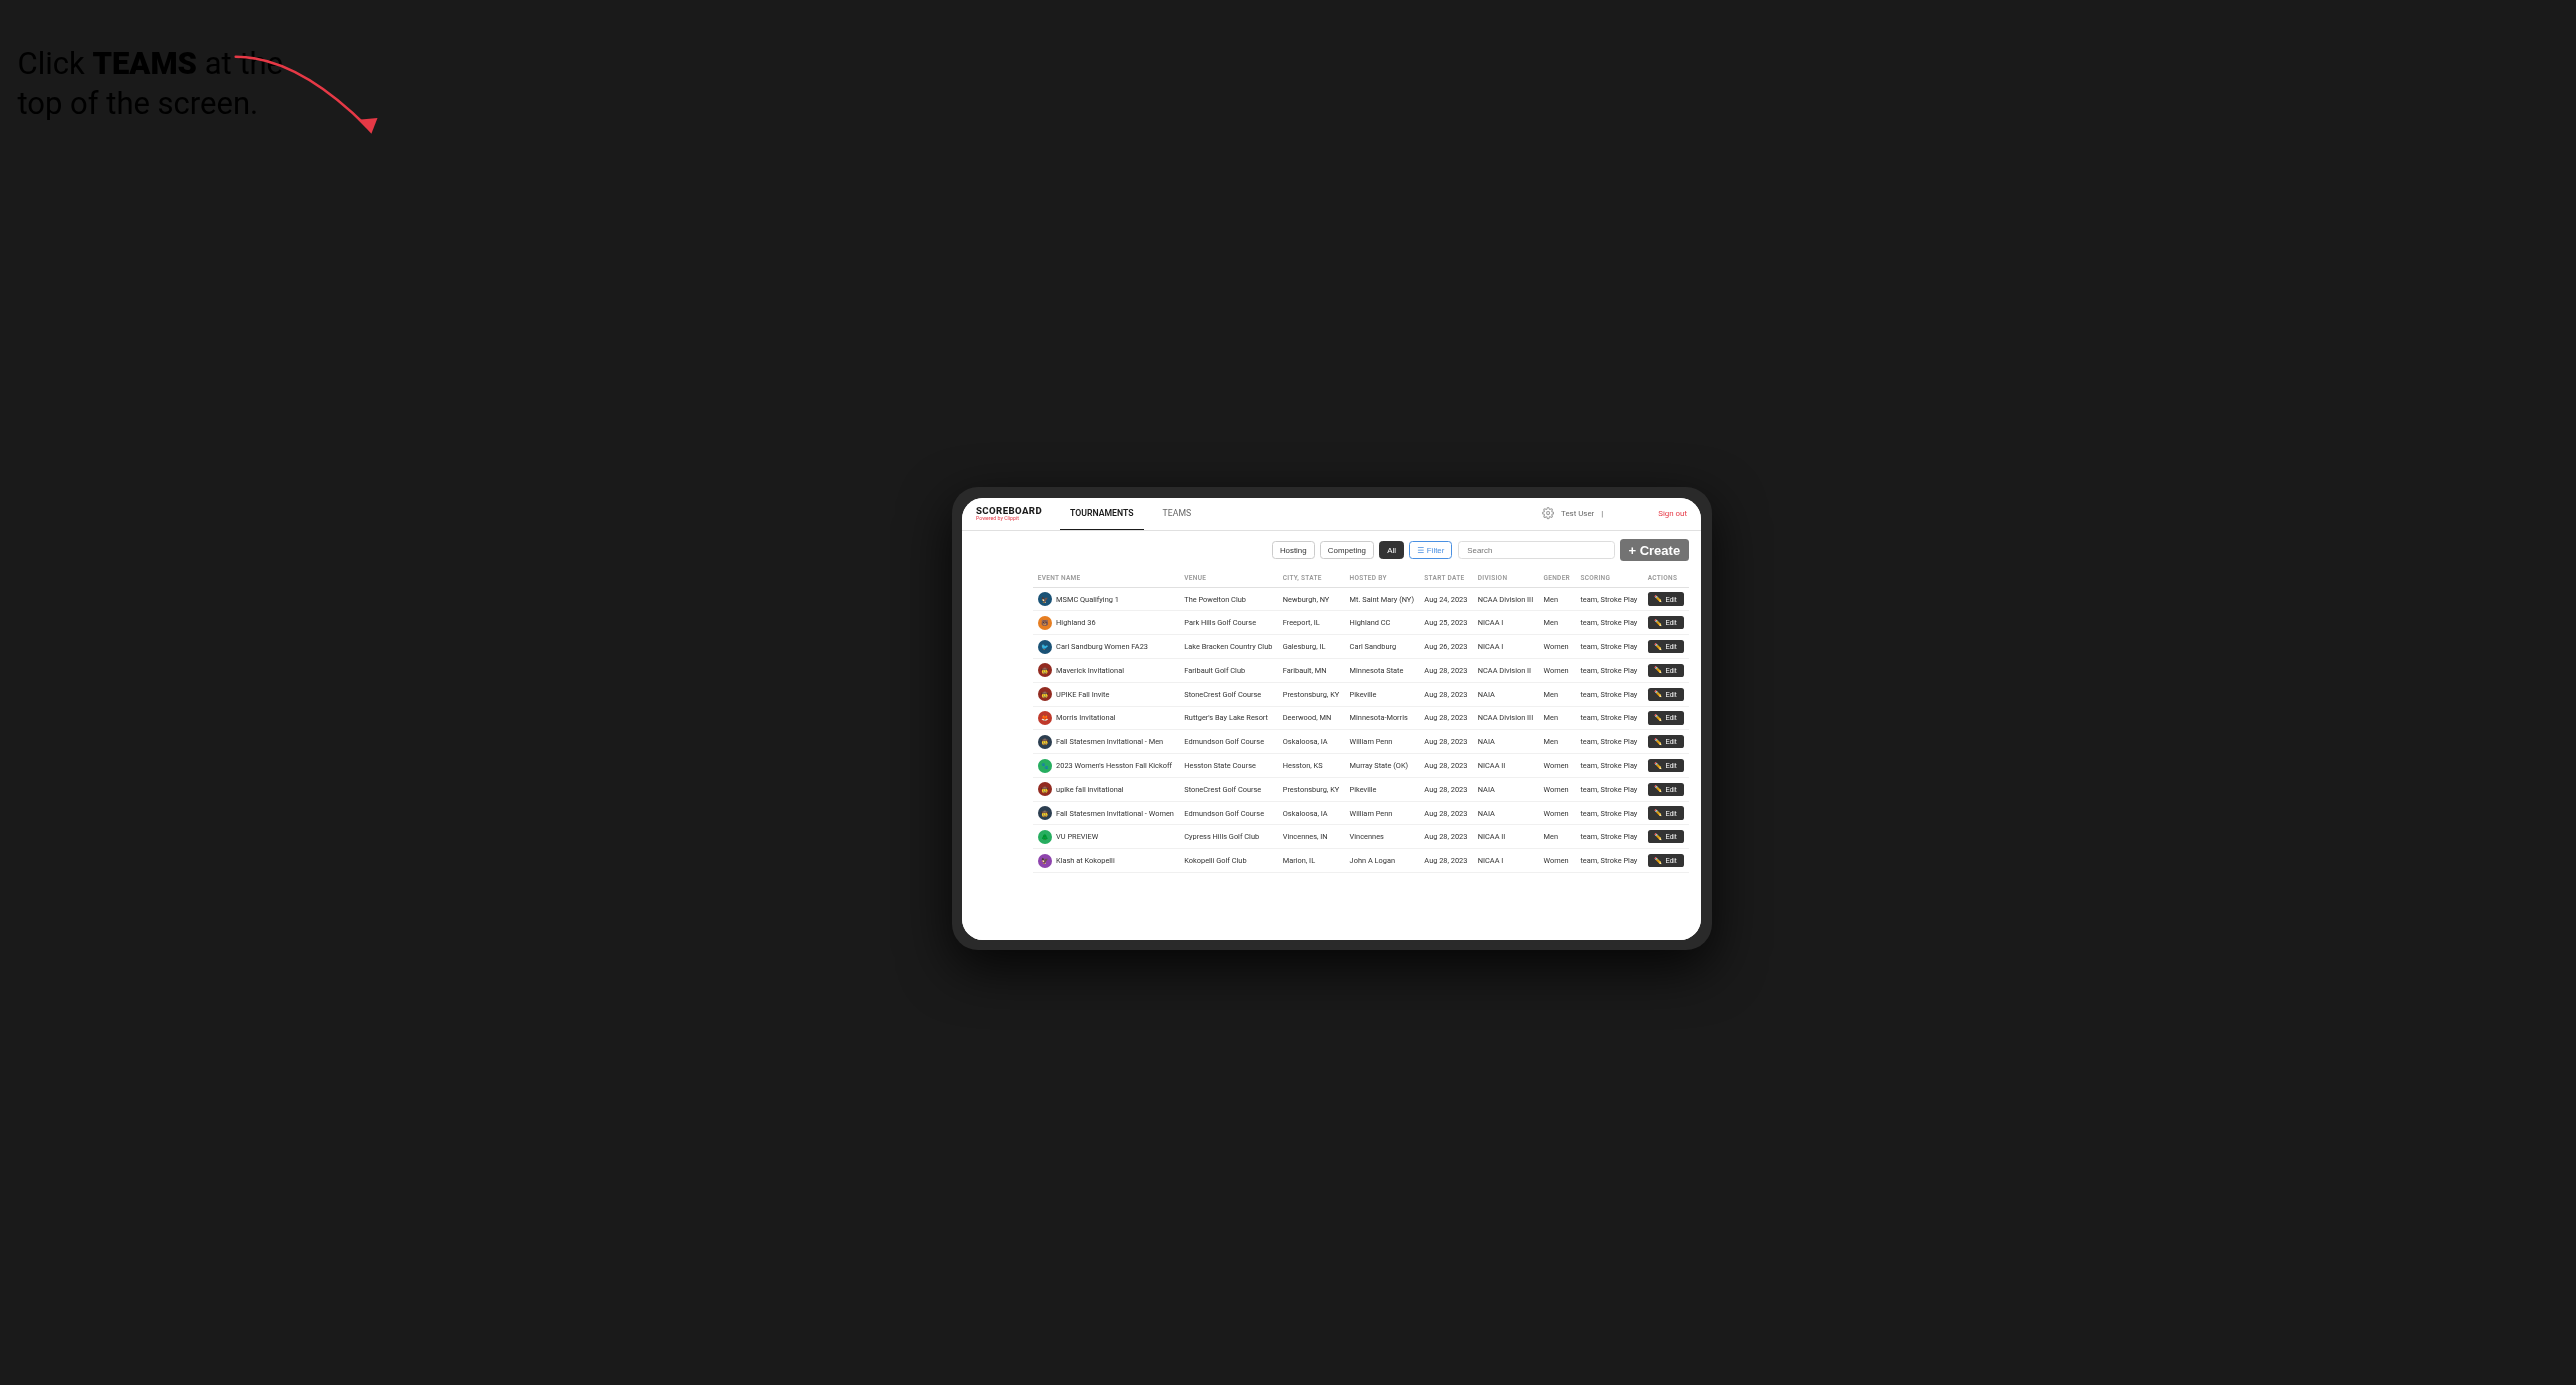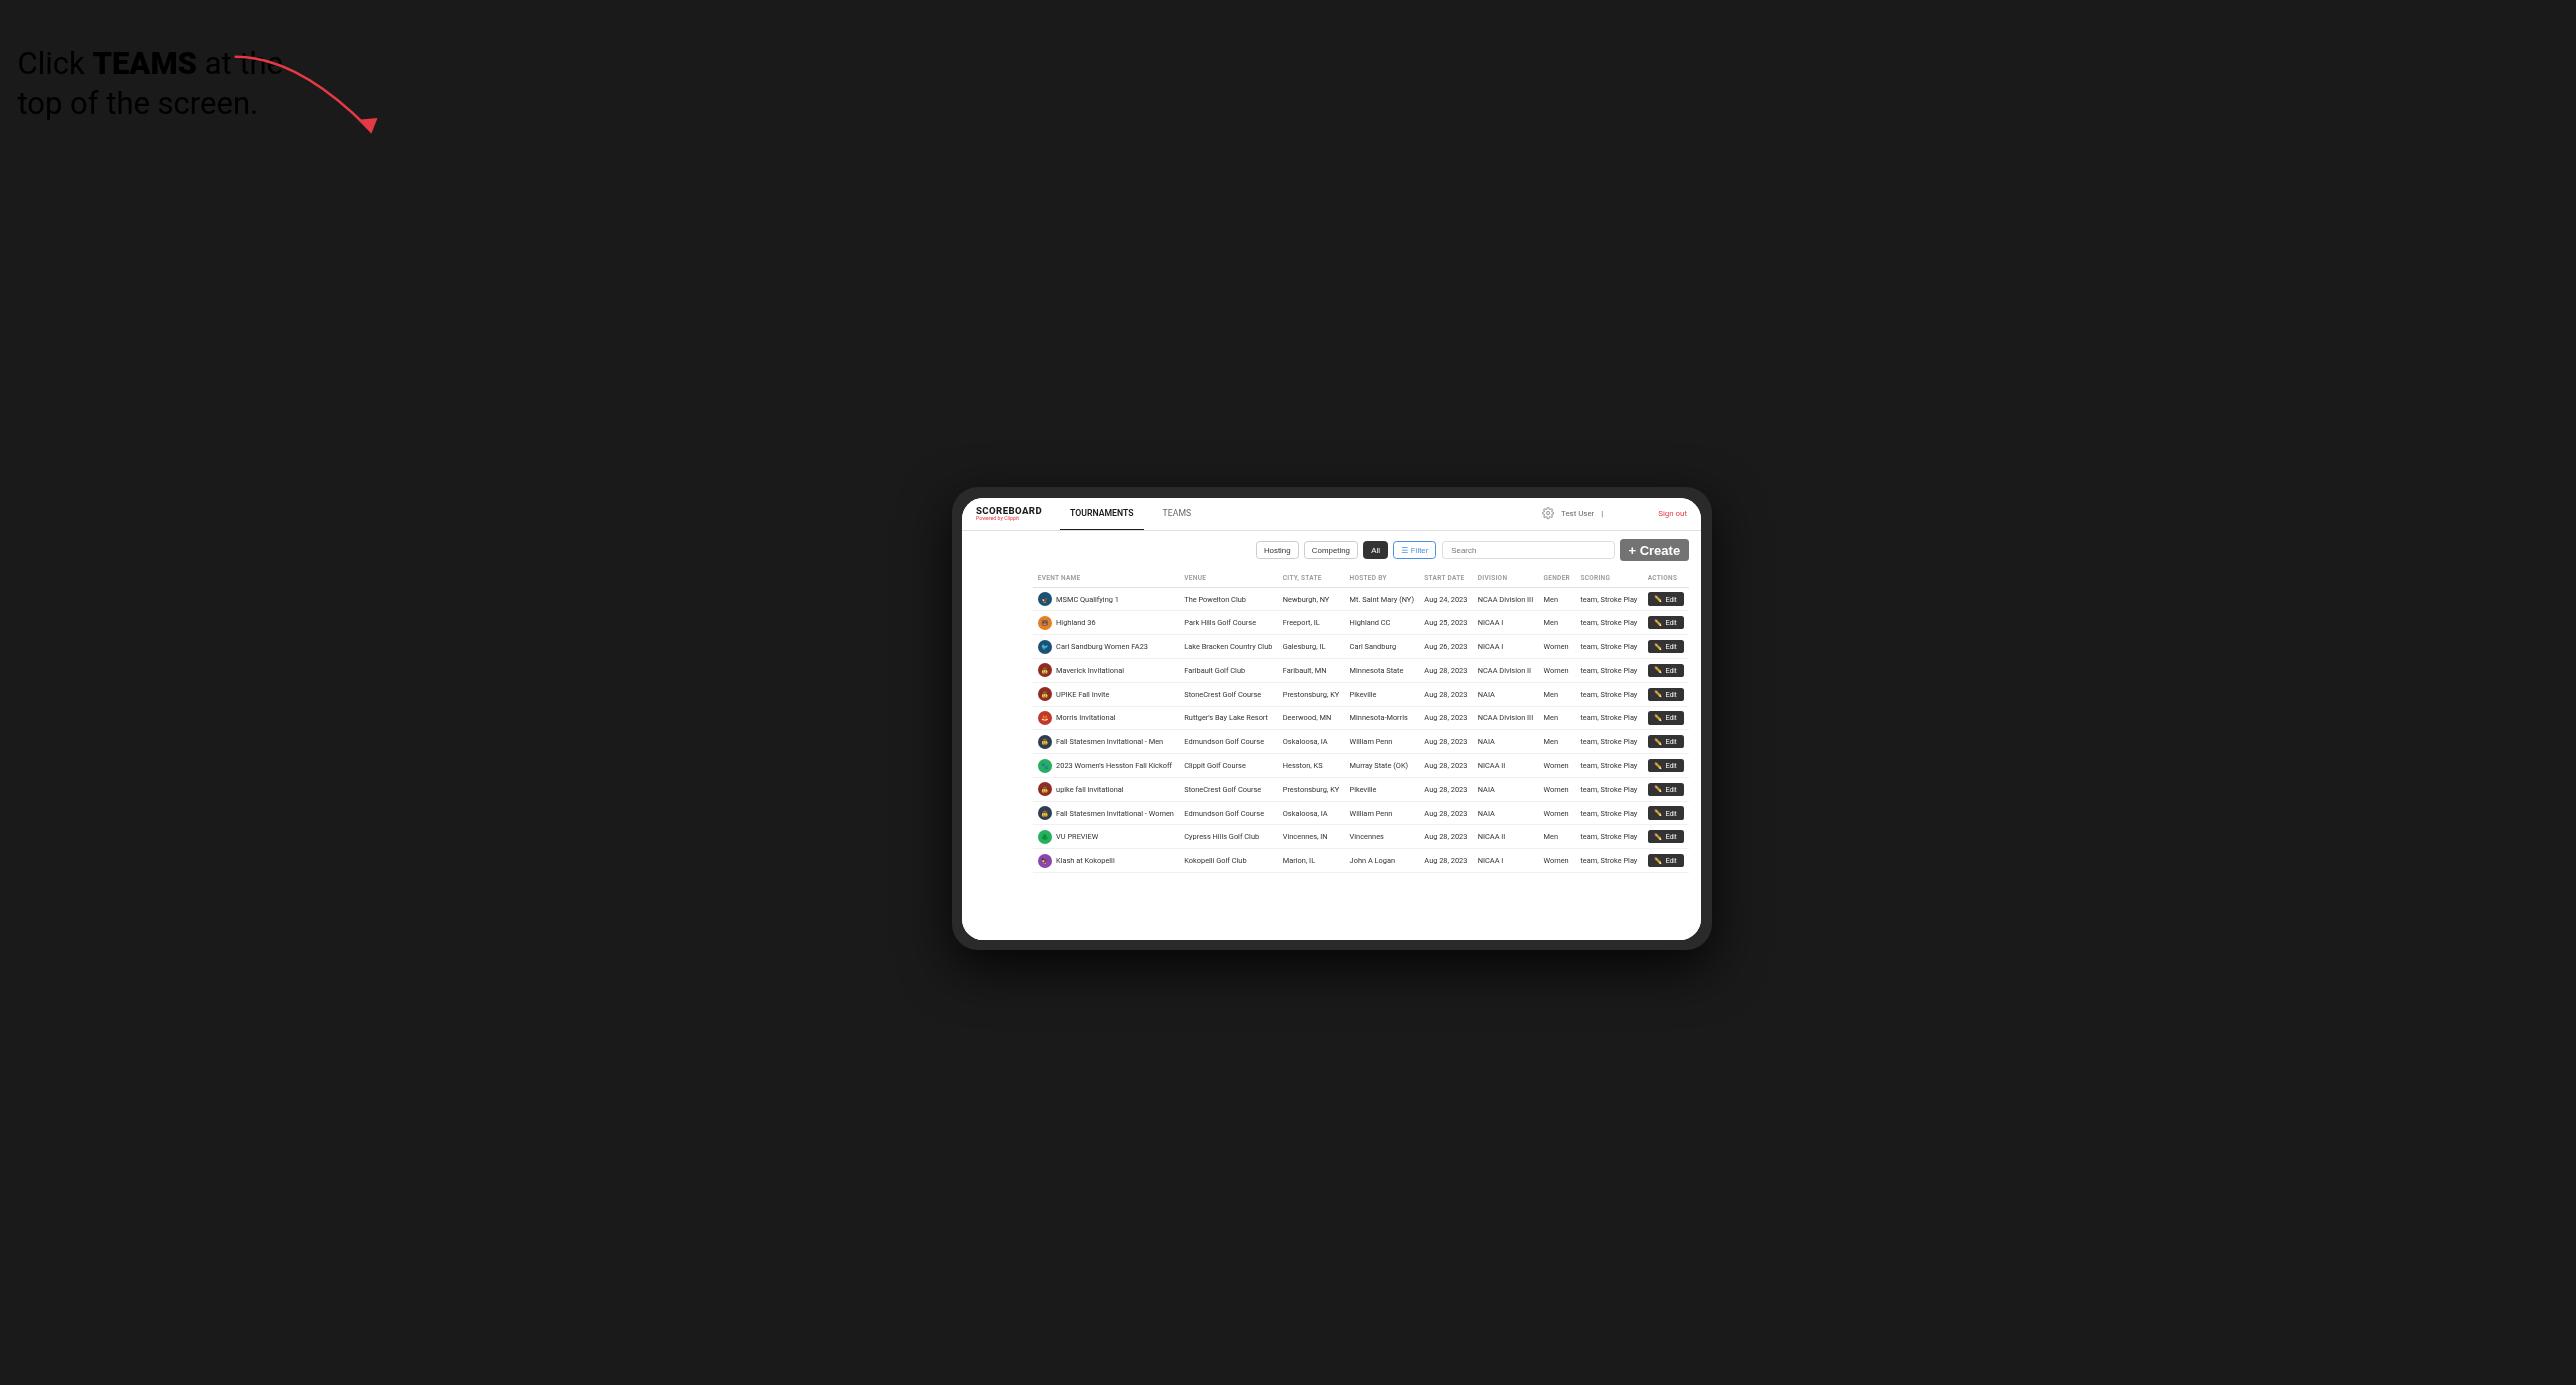--- a/index.html
+++ b/index.html
@@ -160,21 +160,21 @@
       align-items: center;
       gap: 2.6px;
     }
 
     .search-input {
       margin-left: auto;
       padding: 3.5px 8.7px;
       border: 0.9px solid #ddd;
       border-radius: 3.5px;
       font-size: 7.9px;
-      width: 173px;
+      width: 157px;
       color: #333;
     }
 
     .create-btn {
       padding: 3.5px 8.7px;
       background: #737373;
       color: #fff;
       border: none;
       border-radius: 3.5px;
       font-size: 13px;
@@ -485,21 +485,21 @@
       </button>
     </td>
   </tr>
               <tr>
     <td>
       <div class="event-cell">
         <div class="team-icon icon-green">🐾</div>
         <span>2023 Women's Hesston Fall Kickoff</span>
       </div>
     </td>
-    <td>Clippit Golf Course</td>
+    <td>Hesston State Course</td>
     <td>Hesston, KS</td>
     <td>Murray State (OK)</td>
     <td>Aug 28, 2023</td>
     <td>NICAA II</td>
     <td>Women</td>
     <td>team, Stroke Play</td>
     <td>
       <button class="edit-btn">
         <span>✏️</span>
         Edit

